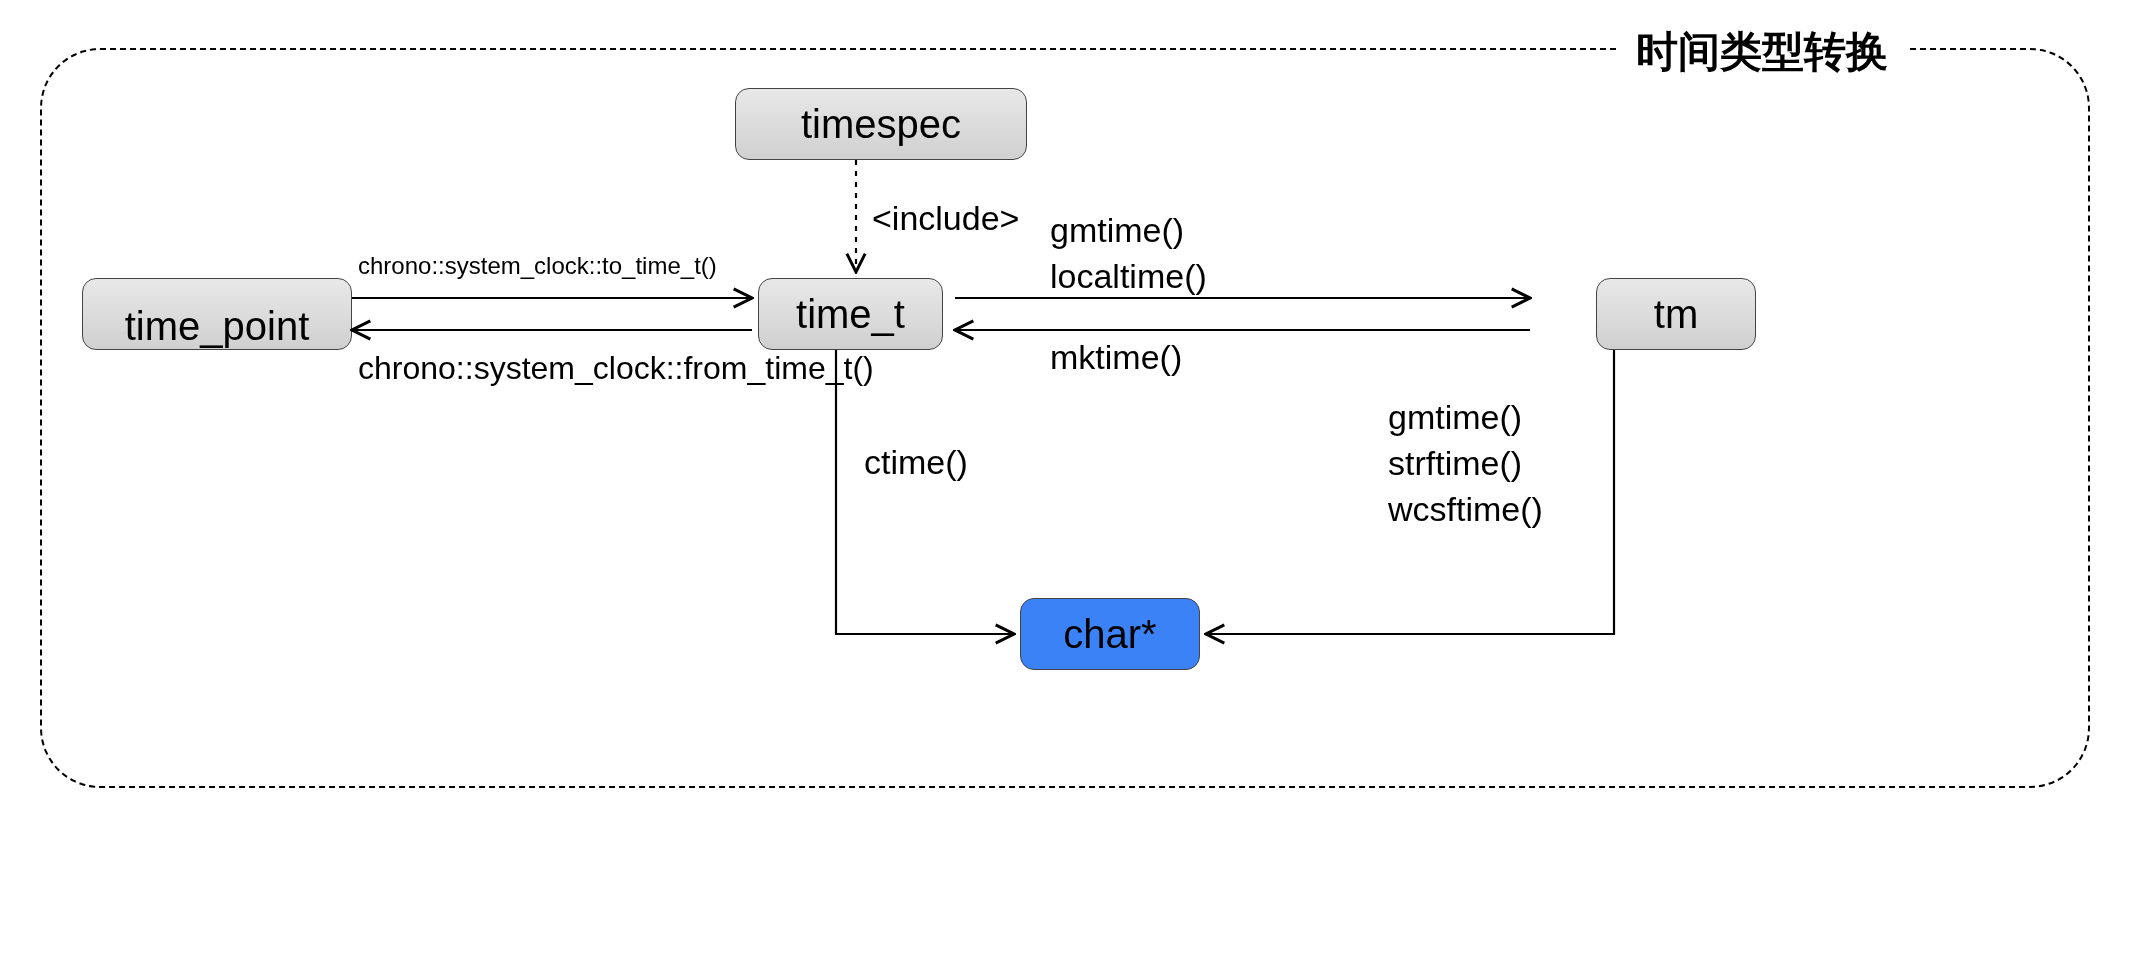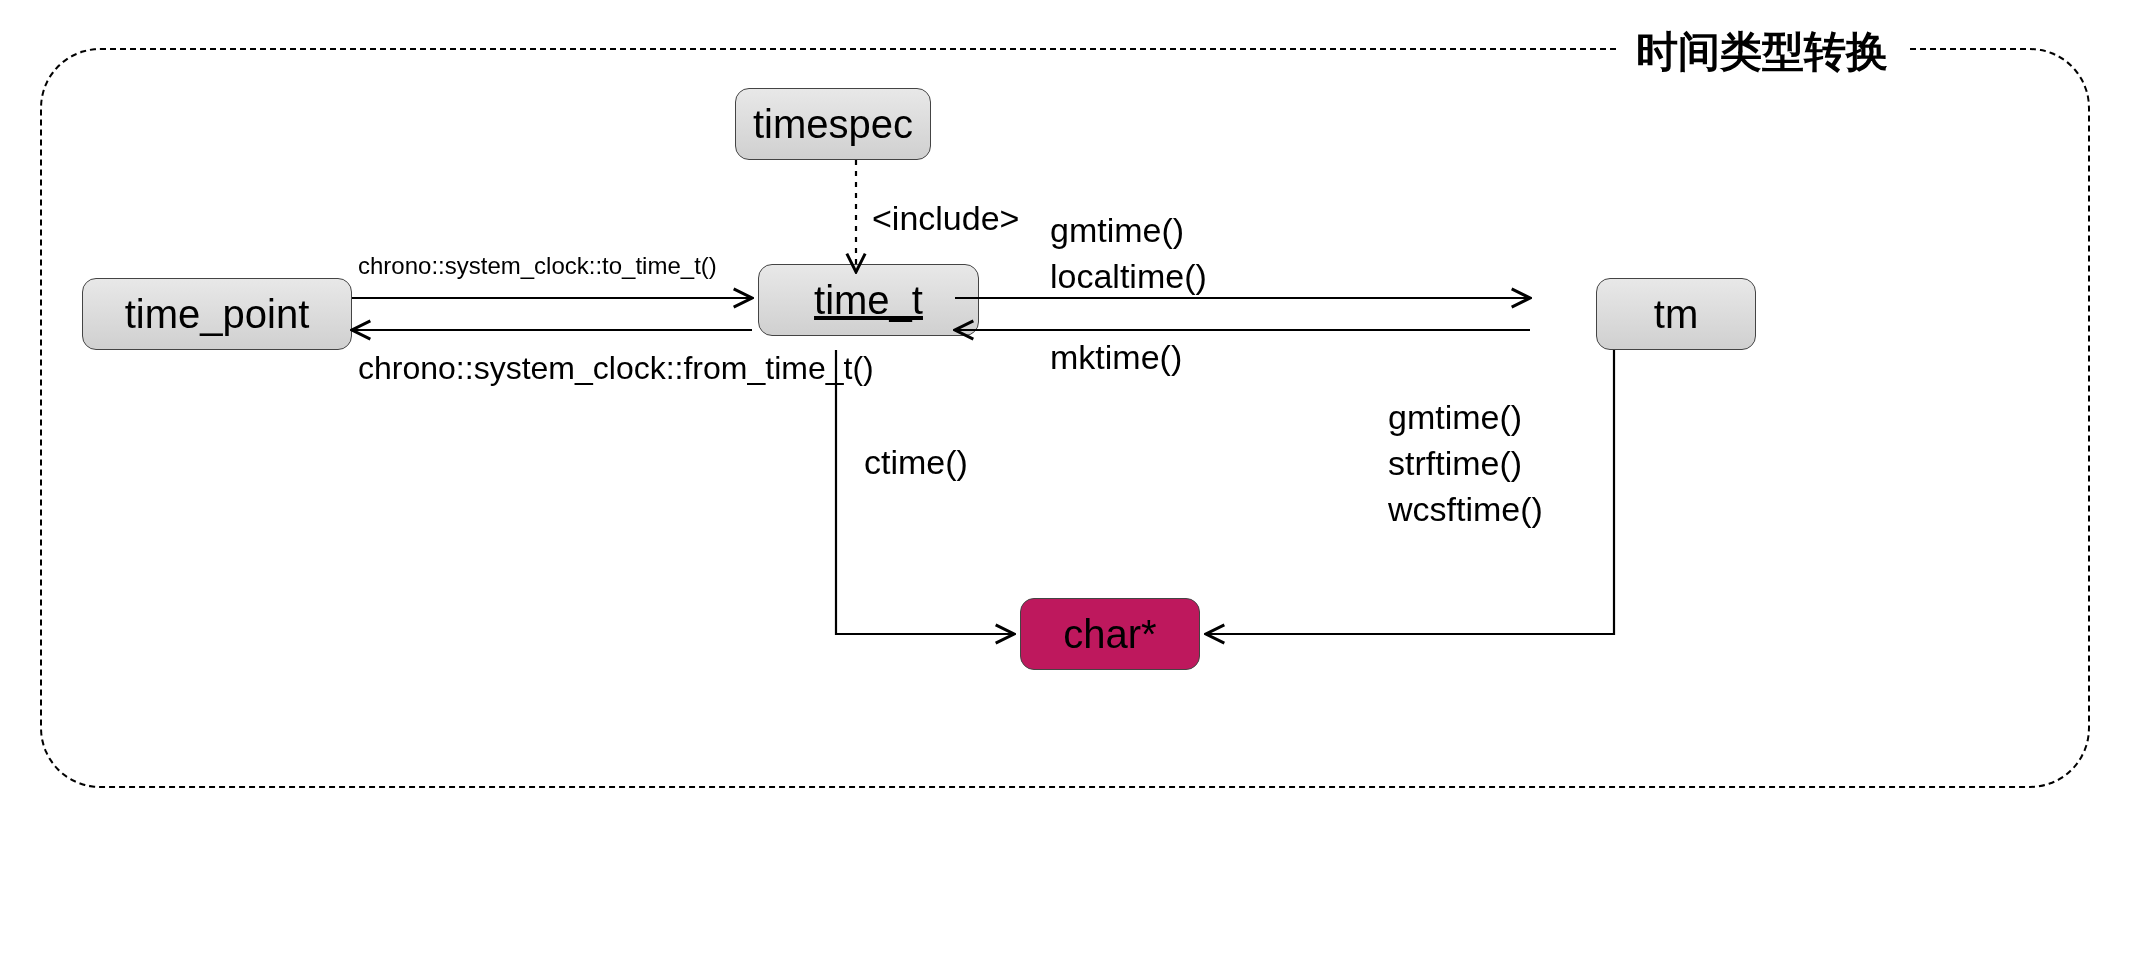--- a/index.html
+++ b/index.html
@@ -42,21 +42,21 @@
     background: linear-gradient(#e8e8e8, #d0d0d0);
     font-size: 40px;
     color: #000;
     display: flex;
     align-items: center;
     justify-content: center;
     padding: 0 28px;
     height: 72px;
   }
   .node-plain {
-    background: #be185d;
+    background: #3b82f6;
   }
   .edge-label {
     position: absolute;
     font-size: 34px;
     color: #000;
     line-height: 1.35;
     white-space: nowrap;
   }
   svg.overlay {
     position: absolute;
@@ -67,29 +67,29 @@
   }
 </style>
 </head>
 <body>
 
 <div class="canvas">
 
   <div class="container-box"></div>
   <div class="container-title">时间类型转换</div>
 
-  <div class="node" style="left:735px; top:88px; width:196px;">
+  <div class="node" style="left:735px; top:88px; width:292px;">
     <span>timespec</span>
   </div>
 
-  <div class="node" style="left:82px; top:278px; width:270px;">
+  <div class="node" style="left:82px; top:278px; width:270px;align-items:flex-end;">
     <span>time_point</span>
   </div>
 
-  <div class="node" style="left:758px; top:264px; width:221px;text-decoration:underline;">
+  <div class="node" style="left:758px; top:278px; width:185px;">
     <span>time_t</span>
   </div>
 
   <div class="node" style="left:1596px; top:278px; width:160px;">
     <span>tm</span>
   </div>
 
   <div class="node node-plain" style="left:1020px; top:598px; width:180px;">
     <span>char*</span>
   </div>

